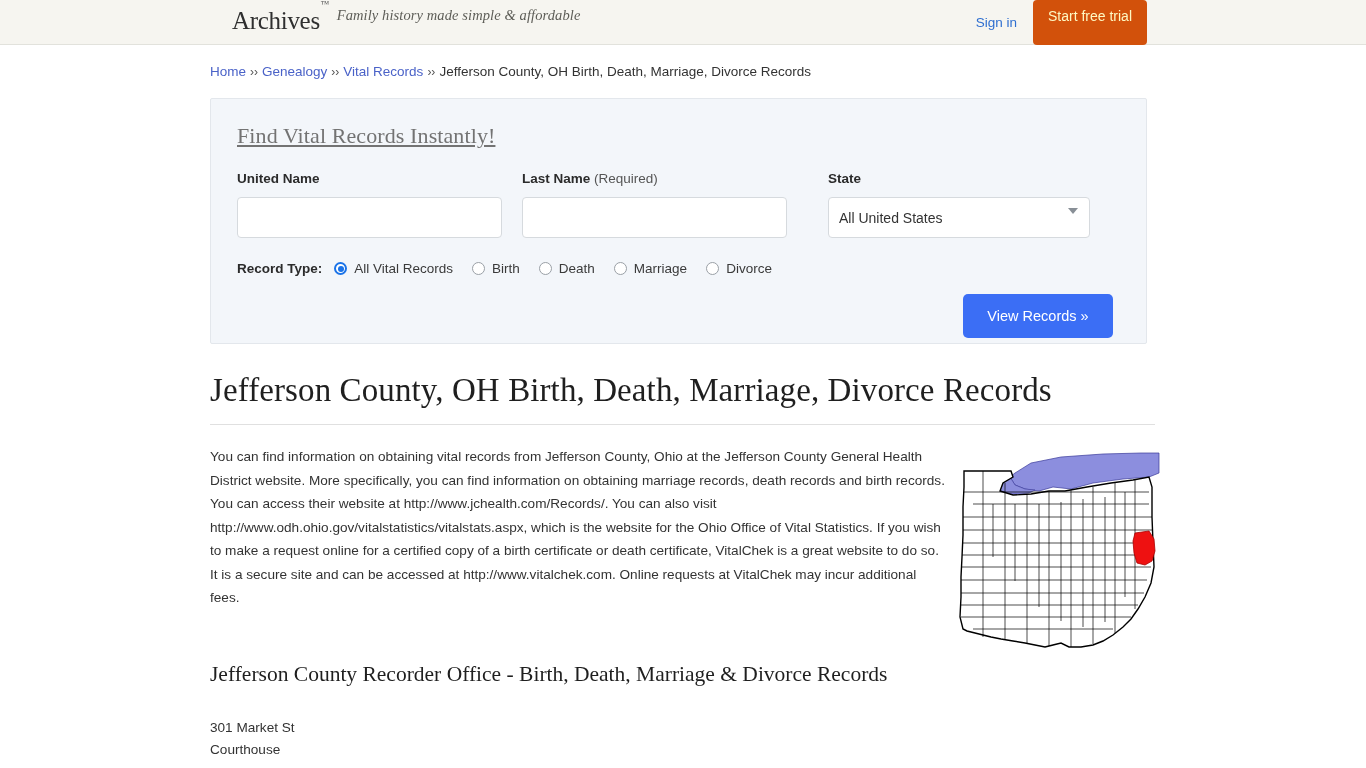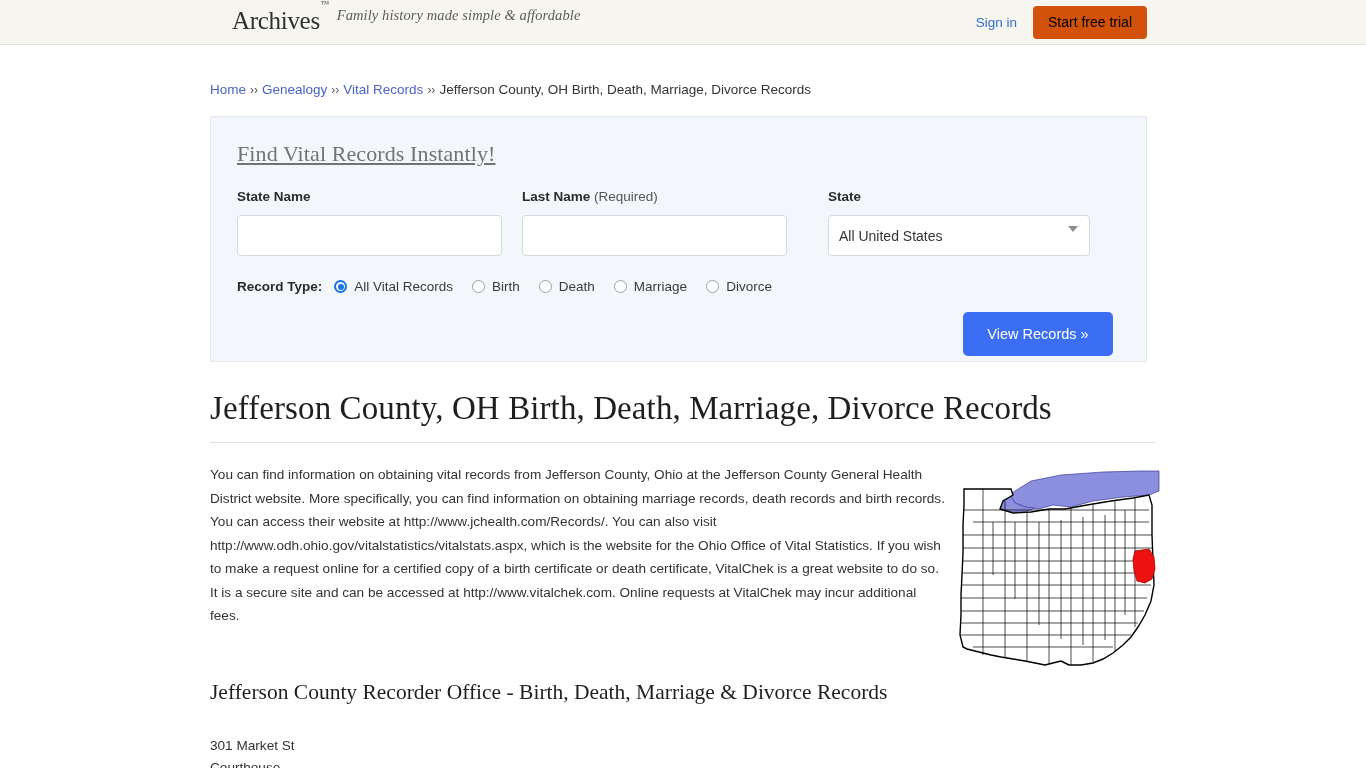--- a/index.html
+++ b/index.html
@@ -71,24 +71,24 @@
   }
   .sign-in-link {
     font-size: 13.5px;
     color: #2f6fd0;
     text-decoration: none;
     cursor: pointer;
   }
   .trial-button {
     display: inline-block;
     background: #d2510b;
-    color: #000000;
+    color: #fef9c3;
     font-size: 14px;
     font-weight: 400;
-    padding: 9px 15px 10px 15px;
+    padding: 9px 15px 22px 15px;
     border: none;
     border-radius: 4px;
     cursor: pointer;
     line-height: 1;
     font-family: "Liberation Sans", sans-serif;
     white-space: nowrap;
   }
 
   
   .page {
@@ -99,21 +99,21 @@
     position: relative;
     width: 945px;
     margin-left: 210px;
     padding-top: 0;
   }
 
   
   .breadcrumb {
     font-size: 13.5px;
     color: #444;
-    padding-top: 36px;
+    padding-top: 18px;
     padding-bottom: 0;
     white-space: nowrap;
     line-height: 18px;
   }
   .breadcrumb a {
     color: #4a62c8;
     text-decoration: none;
     cursor: pointer;
   }
   .breadcrumb .sep {
@@ -342,21 +342,21 @@
 
     <div class="breadcrumb">
       <a href="#">Home</a><span class="sep">››</span><a href="#">Genealogy</a><span class="sep">››</span><a href="#">Vital Records</a><span class="sep">››</span><span class="current">Jefferson County, OH Birth, Death, Marriage, Divorce Records</span>
     </div>
 
     <div class="search-panel">
       <h2 class="panel-title">Find Vital Records Instantly!</h2>
 
       <div class="field-row">
         <div class="field-col">
-          <label class="field-label">State Name</label>
+          <label class="field-label">United Name</label>
           <input class="text-input" type="text" value="" style="">
         </div>
 
         <div class="field-col">
           <label class="field-label"><span>Last Name</span> <span class="req">(Required)</span></label>
           <input class="text-input" type="text" value="" style="">
         </div>
 
         <div class="field-col state">
           <label class="field-label">State</label>

